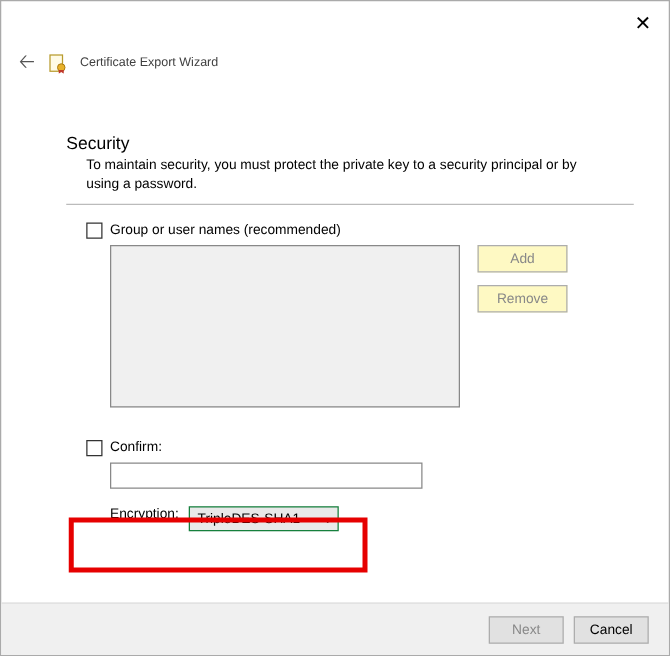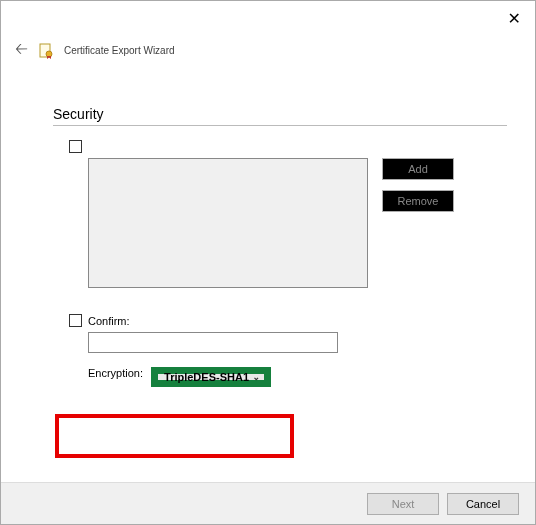--- a/index.html
+++ b/index.html
@@ -12,55 +12,57 @@
     .content { padding: 42px 28px 0 52px; }
     .section-head { font-size: 14px; font-weight: 400; margin-bottom: 3px; }
     .section-desc { font-size: 11px; color: #000; padding-left: 16px; padding-right: 30px; line-height: 1.35; margin-bottom: 8px; }
     .hr { border: none; border-top: 1px solid #bbb; margin-bottom: 14px; }
     .form-area { padding-left: 16px; }
     .row { display: flex; align-items: flex-start; }
     .chk-row { display: flex; align-items: center; gap: 6px; margin-bottom: 5px; }
     .chk { width: 13px; height: 13px; border: 1px solid #333; background: #fff; }
     .principals { width: 280px; height: 130px; border: 1px solid #888; background: #f0f0f0; margin-left: 19px; }
     .side-btns { display: flex; flex-direction: column; gap: 10px; margin-left: 14px; }
-    .wbtn { width: 72px; height: 22px; border: 1px solid #adadad; background: #000000; font-size: 11px; color: #888; cursor: default; }
+    .wbtn { width: 72px; height: 22px; border: 1px solid #adadad; background: #fef9c3; font-size: 11px; color: #888; cursor: default; }
     .pw-block { margin-top: 26px; }
     .txt { width: 250px; height: 21px; border: 1px solid #888; background: #fff; margin-left: 19px; margin-top: 2px; }
     .confirm-block { margin-top: 12px; }
     .confirm-label { margin-left: 19px; }
     .enc-block { margin-top: 14px; display: flex; align-items: flex-start; gap: 8px; margin-left: 19px; }
-    .enc-select { width: 120px; height: 20px; border: 7px solid #15803d; background: #e9e9e9; display: flex; align-items: center; justify-content: space-between; padding: 0 4px 0 6px; font-size: 11px; font-weight: bold; }
+    .enc-select { width: 120px; height: 20px; border: 1px solid #15803d; background: #e9e9e9; display: flex; align-items: center; justify-content: space-between; padding: 0 4px 0 6px; font-size: 11px; }
     .chev { font-size: 9px; color: #333; }
     .highlight-box { position: absolute; left: 54px; top: 413px; width: 239px; height: 44px; border: 4px solid #e60000; pointer-events: none; }
     .footer { position: absolute; bottom: 0; left: 0; right: 0; height: 42px; background: #f0f0f0; border-top: 1px solid #ddd; display: flex; justify-content: flex-end; align-items: center; gap: 8px; padding-right: 16px; }
-    .fbtn { width: 72px; height: 22px; border: 1px solid #adadad; background: #e1e1e1; font-size: 11px; }
+    .fbtn { width: 60px; height: 22px; border: 1px solid #adadad; background: #e1e1e1; font-size: 11px; }
     .fbtn.disabled { color: #888; }
   </style>
 </head>
 <body>
 
 <div class="close-x">✕</div>
 
 <div class="header">
   <span class="back-arrow">🡠</span>
   <svg class="wiz-icon" viewBox="0 0 16 16">
     <rect x="2" y="1" width="10" height="13" fill="#fffbe6" stroke="#b89b2d" stroke-width="1"></rect>
     <circle cx="11" cy="11" r="3" fill="#e8b12a" stroke="#a87a10" stroke-width="0.8"></circle>
     <path d="M9 13 L9 16 L11 14.5 L13 16 L13 13 Z" fill="#c0392b"></path>
   </svg>
   <span class="title">Certificate Export Wizard</span>
 </div>
 
 <div class="content">
   <div class="section-head">Security</div>
+  <div class="section-desc">To maintain security, you must protect the private key to a security principal or by using a password.</div>
   <hr class="hr">
 
   <div class="form-area">
     <div class="chk-row">
       <div class="chk"></div>
+      <span>Group or user names (recommended)</span>
     </div>
     <div class="row">
       <div class="principals"></div>
       <div class="side-btns">
         <button class="wbtn">Add</button>
         <button class="wbtn">Remove</button>
       </div>
     </div>
 
     <div class="pw-block">

